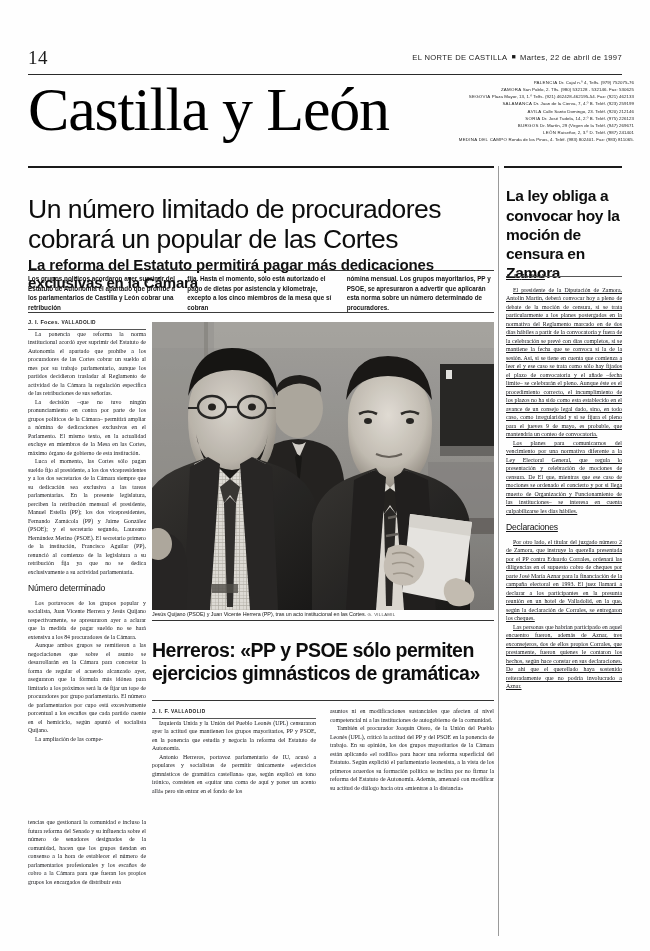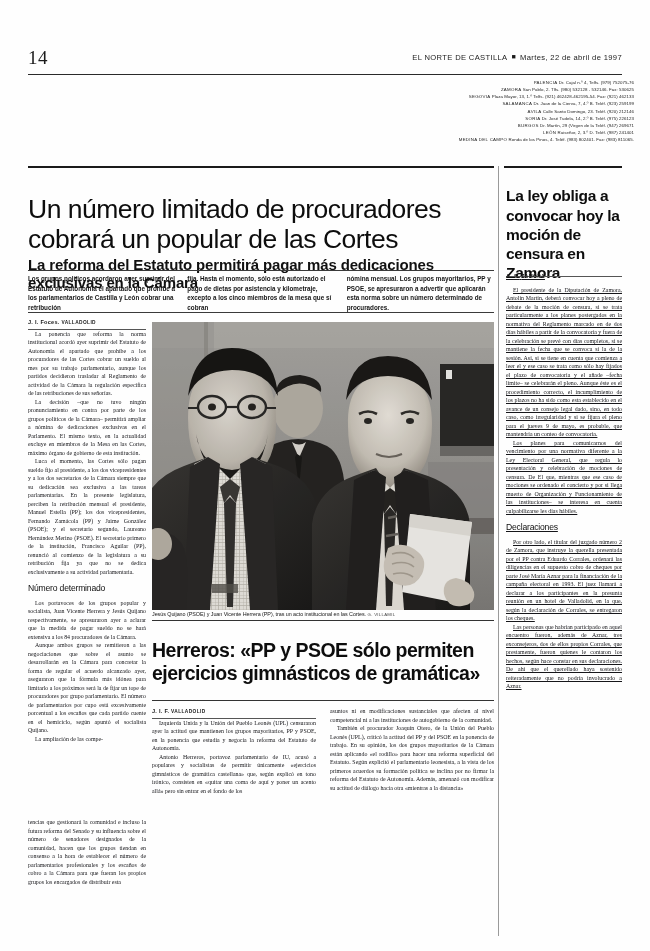--- a/index.html
+++ b/index.html
@@ -312,20 +312,21 @@
 <div class="page">
 
   <div class="masthead-bar">
     <div class="folio">14</div>
     <div class="masthead-right">
       <span>EL NORTE DE CASTILLA</span><span class="masthead-sep">■</span><span>Martes, 22 de abril de 1997</span>
     </div>
   </div>
   <div class="rule-under-masthead"></div>
 
+  <div class="section-logo">Castilla y León</div>
 
   <div class="offices">
     <span class="ln"><span class="city">PALENCIA</span> <span>Dr. Cajal n.º 4, Telfs. (979) 752075-76</span></span>
     <span class="ln"><span class="city">ZAMORA</span> <span>San Pablo, 2. Tlfs. (980) 532128 - 532146. Fax: 530625</span></span>
     <span class="ln"><span class="city">SEGOVIA</span> <span>Plaza Mayor, 13, 1.º Telfs. (921) 462428-462195-54. Fax: (921) 462133</span></span>
     <span class="ln"><span class="city">SALAMANCA</span> <span>Dr. Juan de la Cierva, 7, 4.º B. Teléf. (923) 259199</span></span>
     <span class="ln"><span class="city">ÁVILA</span> <span>Calle Santo Domingo, 23. Teléf. (920) 212146</span></span>
     <span class="ln"><span class="city">SORIA</span> <span>Dr. José Tudela, 14, 2.º B. Teléf. (975) 226123</span></span>
     <span class="ln"><span class="city">BURGOS</span> <span>Dr. Martín, 29 (Virgen de la Teléf. (947) 269671</span></span>
     <span class="ln"><span class="city">LEÓN</span> <span>Ruiseñor, 2, 3.º D. Teléf. (987) 241401</span></span>

